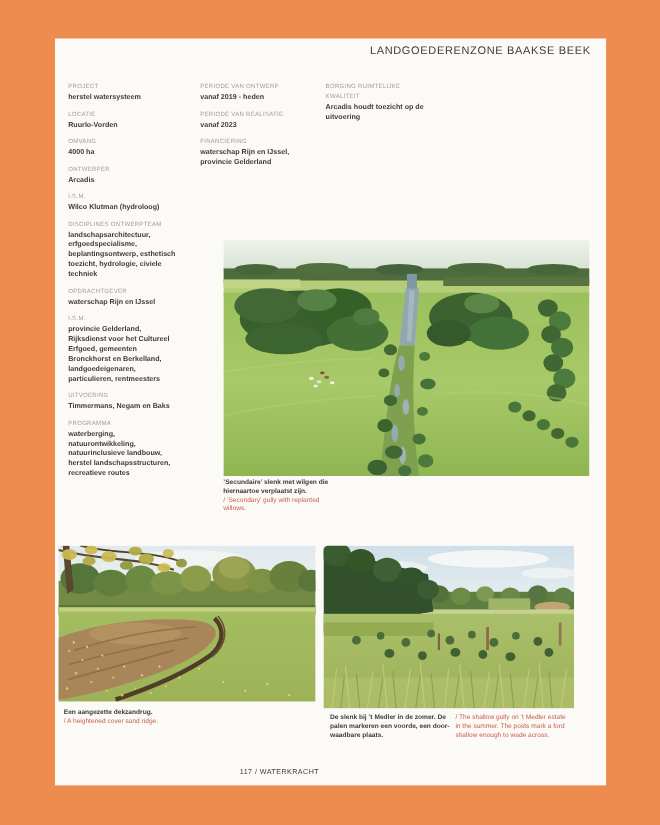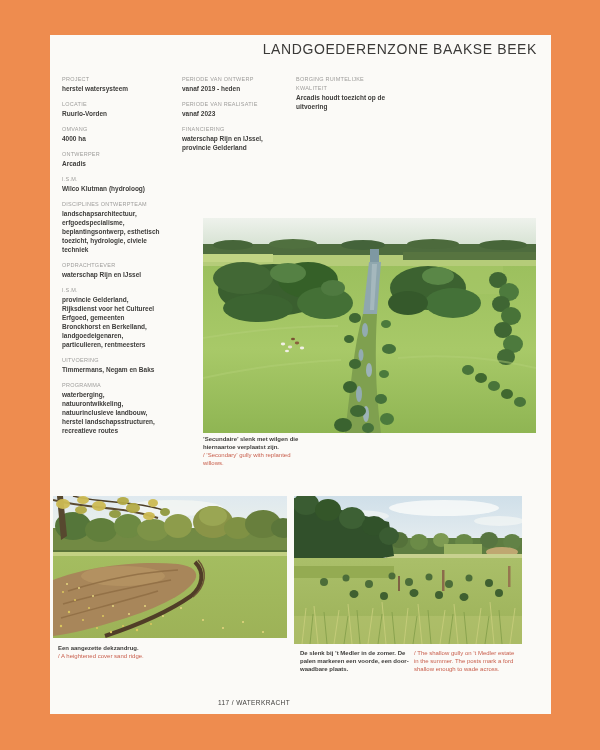--- a/index.html
+++ b/index.html
@@ -9,21 +9,21 @@
     font-family:"Liberation Sans", sans-serif;
     position:relative;
     overflow:hidden;
   }
   .page {
     position:absolute; left:50px; top:35px; width:501px; height:679px;
     background:#fbfaf7;
   }
   .page-title {
     position:absolute; top:6px; right:14px;
-    font-size:14px; letter-spacing:0.6px; font-weight:500; color:#3b3a38;
+    font-size:10px; letter-spacing:0.6px; font-weight:500; color:#3b3a38;
   }
   .info-col { position:absolute; top:40px; }
   .col1 { left:12px;  width:116px; }
   .col2 { left:132px; width:110px; }
   .col3 { left:246px; width:126px; }
   .info-block { margin-bottom:7px; }
   .info-label {
     display:block; font-size:5.5px; line-height:9px; letter-spacing:0.25px;
     color:#9e9d9b; font-weight:400;
   }

